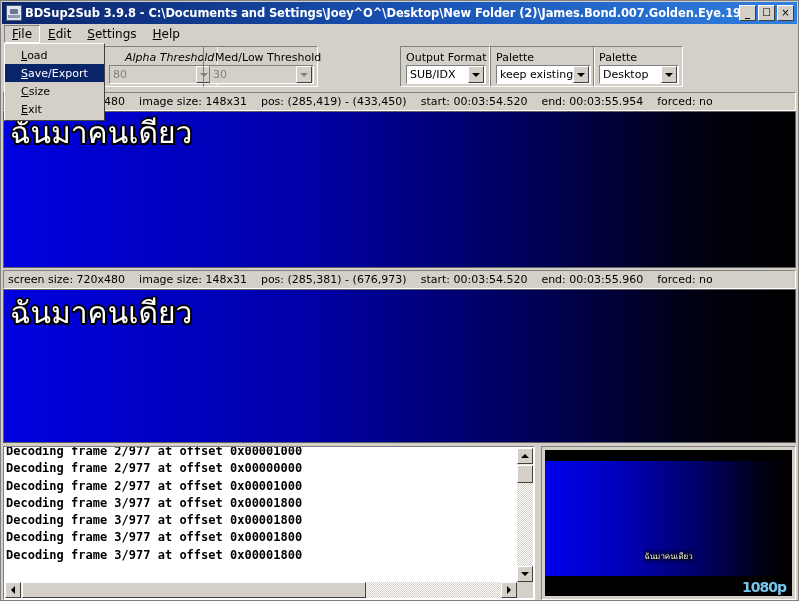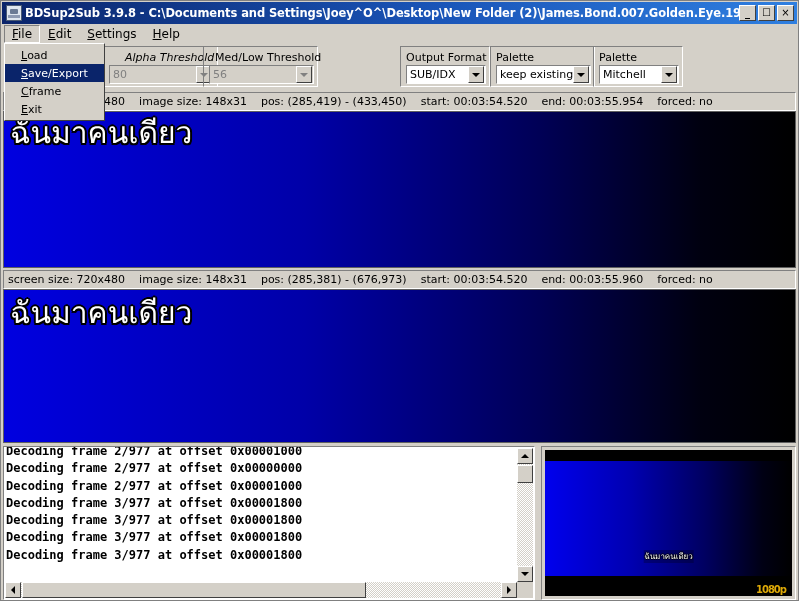--- a/index.html
+++ b/index.html
@@ -302,23 +302,23 @@
     color: #ffffff;
     font-family: "DejaVu Sans", sans-serif;
     white-space: nowrap;
     text-shadow: -1px 0 #000, 1px 0 #000, 0 -1px #000, 0 1px #000;
     background: rgba(0,0,0,0.25);
     padding: 0 1px;
   }
   .video-watermark {
     position: absolute;
     right: 6px; bottom: 1px;
-    font-size: 10px;
+    font-size: 14px;
     font-weight: bold;
-    color: #eab308;
+    color: #7dd3fc;
     font-family: "DejaVu Sans", sans-serif;
     letter-spacing: -1px;
     opacity: 0.95;
   }
 
   
   .dropdown {
     position: absolute;
     left: 3px; top: 42px;
     width: 101px;
@@ -379,21 +379,21 @@
       <div class="opt-label" style="left:21px;font-style:italic;">Alpha Threshold</div>
       <div class="combo disabled" style="left:5px; top:18px; width:105px;">
         <div class="combo-val">80</div>
         <div class="combo-arrow"></div>
       </div>
     </div>
 
     <div class="opt-group" style="left:200px; width:115px;">
       <div class="opt-label" style="left:11px;">Med/Low Threshold</div>
       <div class="combo disabled" style="left:5px; top:18px; width:105px;">
-        <div class="combo-val">56</div>
+        <div class="combo-val">30</div>
         <div class="combo-arrow"></div>
       </div>
     </div>
 
 
     <div class="opt-group" style="left:487px; width:105px;">
       <div class="opt-label" style="left:5px;">Palette</div>
       <div class="combo" style="left:5px; top:18px; width:95px;">
         <div class="combo-val">keep existing</div>
         <div class="combo-arrow"></div>
@@ -404,21 +404,21 @@
       <div class="opt-label" style="left:5px;">Output Format</div>
       <div class="combo" style="left:5px; top:18px; width:80px;">
         <div class="combo-val">SUB/IDX</div>
         <div class="combo-arrow"></div>
       </div>
     </div>
 
     <div class="opt-group" style="left:590px; width:90px;">
       <div class="opt-label" style="left:5px;">Palette</div>
       <div class="combo" style="left:5px; top:18px; width:80px;">
-        <div class="combo-val">Mitchell</div>
+        <div class="combo-val">Desktop</div>
         <div class="combo-arrow"></div>
       </div>
     </div>
 
   </div>
 
   <div class="statusbar" style="top:91px;">
     <span>screen size: 720x480</span>
     <span>image size: 148x31</span>
     <span>pos: (285,419) - (433,450)</span>
@@ -482,21 +482,21 @@
     <div class="dd-item">
         <u>L</u>
         <span>oad</span>
       </div>
     <div class="dd-item selected">
         <u>S</u>
         <span>ave/Export</span>
       </div>
     <div class="dd-item">
         <u>C</u>
-        <span>frame</span>
+        <span>size</span>
       </div>
     <div class="dd-item">
         <u>E</u>
         <span>xit</span>
       </div>
   </div>
 
 </div>
 
 </body></html>

